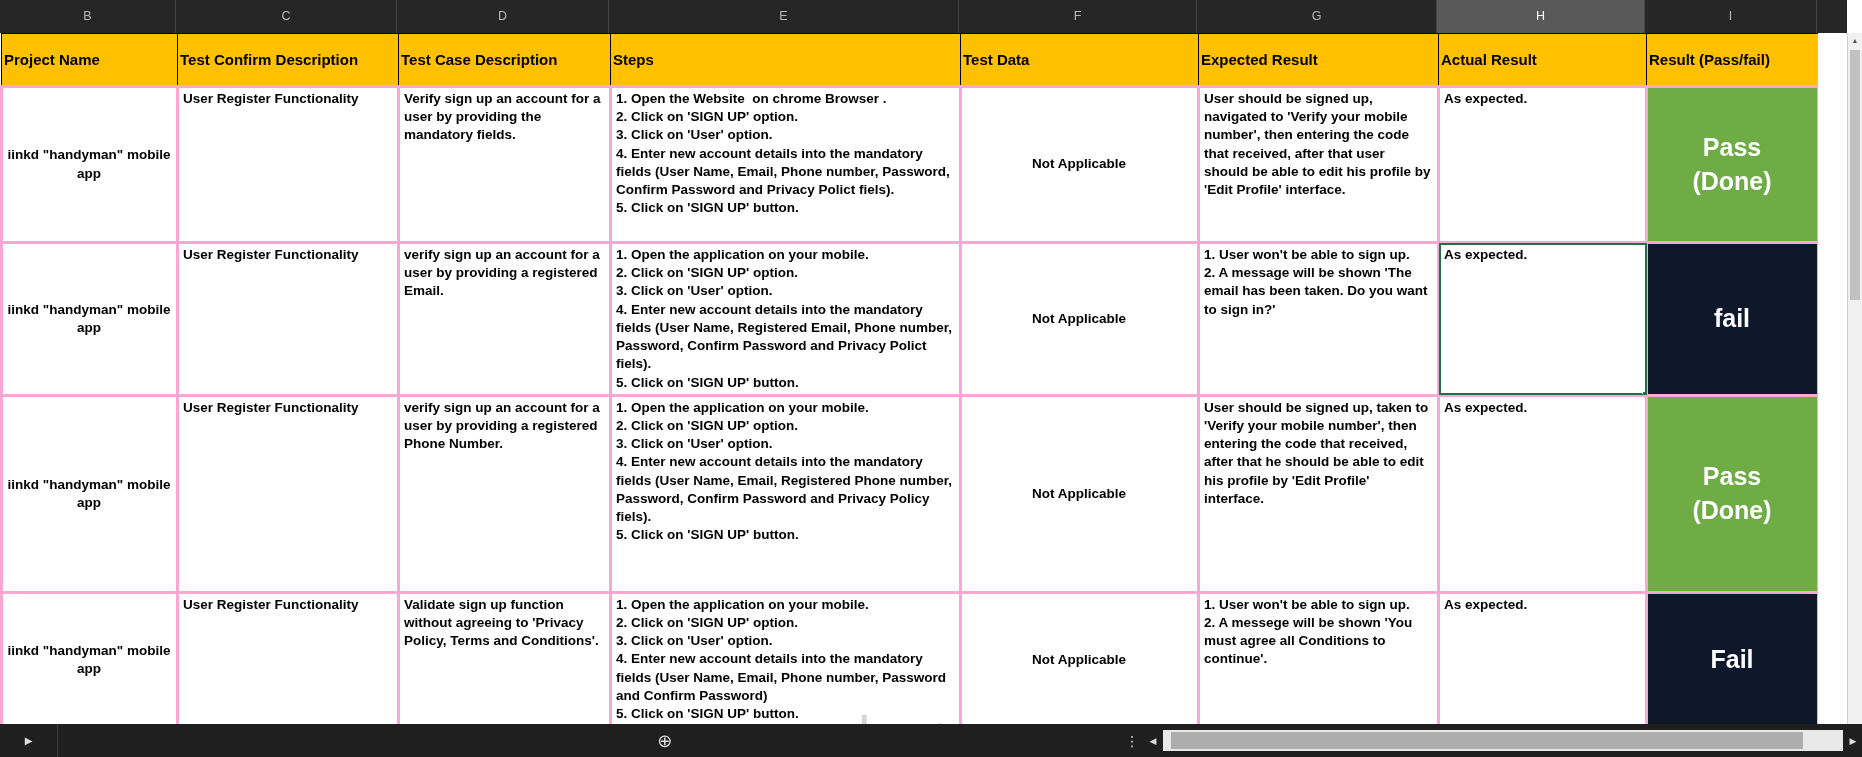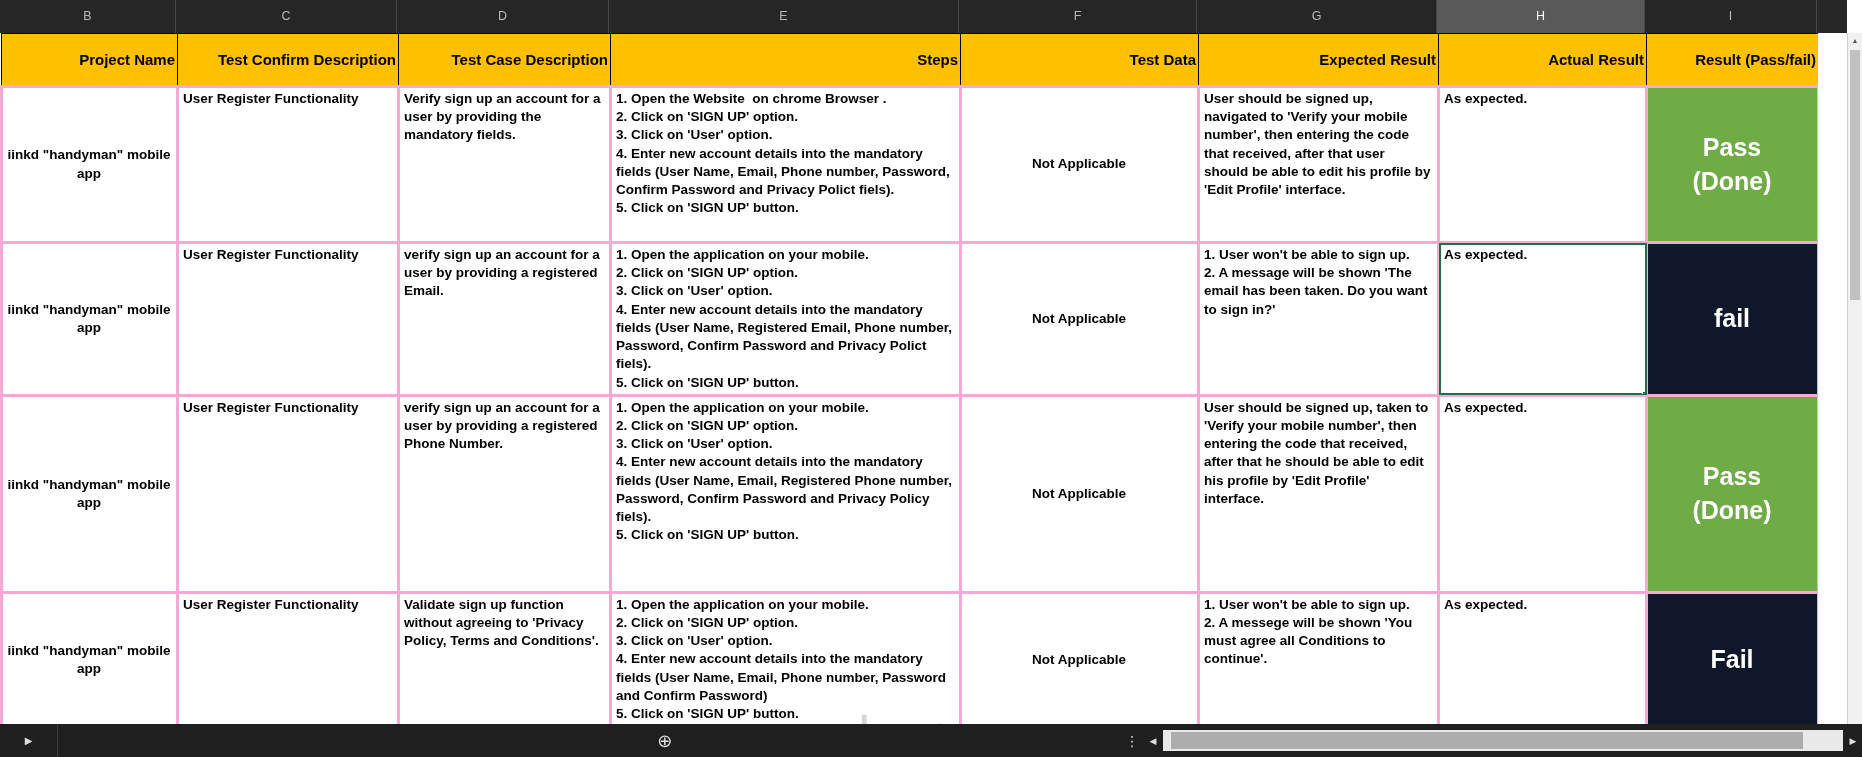--- a/index.html
+++ b/index.html
@@ -10,21 +10,21 @@
   
   .col-band { position:absolute; top:0; left:0; width:1847px; height:33px; background:#262626; display:flex; }
   .band-cell { height:33px; line-height:33px; text-align:center; color:#B9B9B9; font-size:12.5px;
                border-right:1px solid #464646; }
   .band-cell.sel { background:#595959; color:#FFFFFF; }
 
   
   .sheet-area { position:absolute; top:33px; left:0; width:1818px; height:691px; overflow:hidden; background:#fff; }
   table.grid { border-collapse:collapse; table-layout:fixed; width:1817px; }
   th.hdr { background:#FFC000; border:1px solid #000; font-size:15px; font-weight:700; color:#000;
-           text-align:right; vertical-align:middle; padding:2px; }
+           text-align:left; vertical-align:middle; padding:2px; }
   td { border:3px solid #f9a8d4; background:#fff; vertical-align:top; text-align:left;
        padding:2px 5px 2px 4px; font-size:13.5px; font-weight:700; line-height:1.35; color:#000;
        white-space:pre-wrap; overflow:hidden; }
   td.col-b { text-align:center; vertical-align:middle; }
   td.col-f { text-align:center; vertical-align:middle; }
   td.col-i { text-align:center; vertical-align:middle; color:#fff; font-size:25px; white-space:pre-line; }
   td.pass { background:#6FAC46; }
   td.fail { background:#0f172a; }
   td.active-cell { position:relative; outline:2px solid #1E7145; outline-offset:-2px; }
   .fill-handle { position:absolute; right:-4px; bottom:-4px; width:7px; height:7px;

